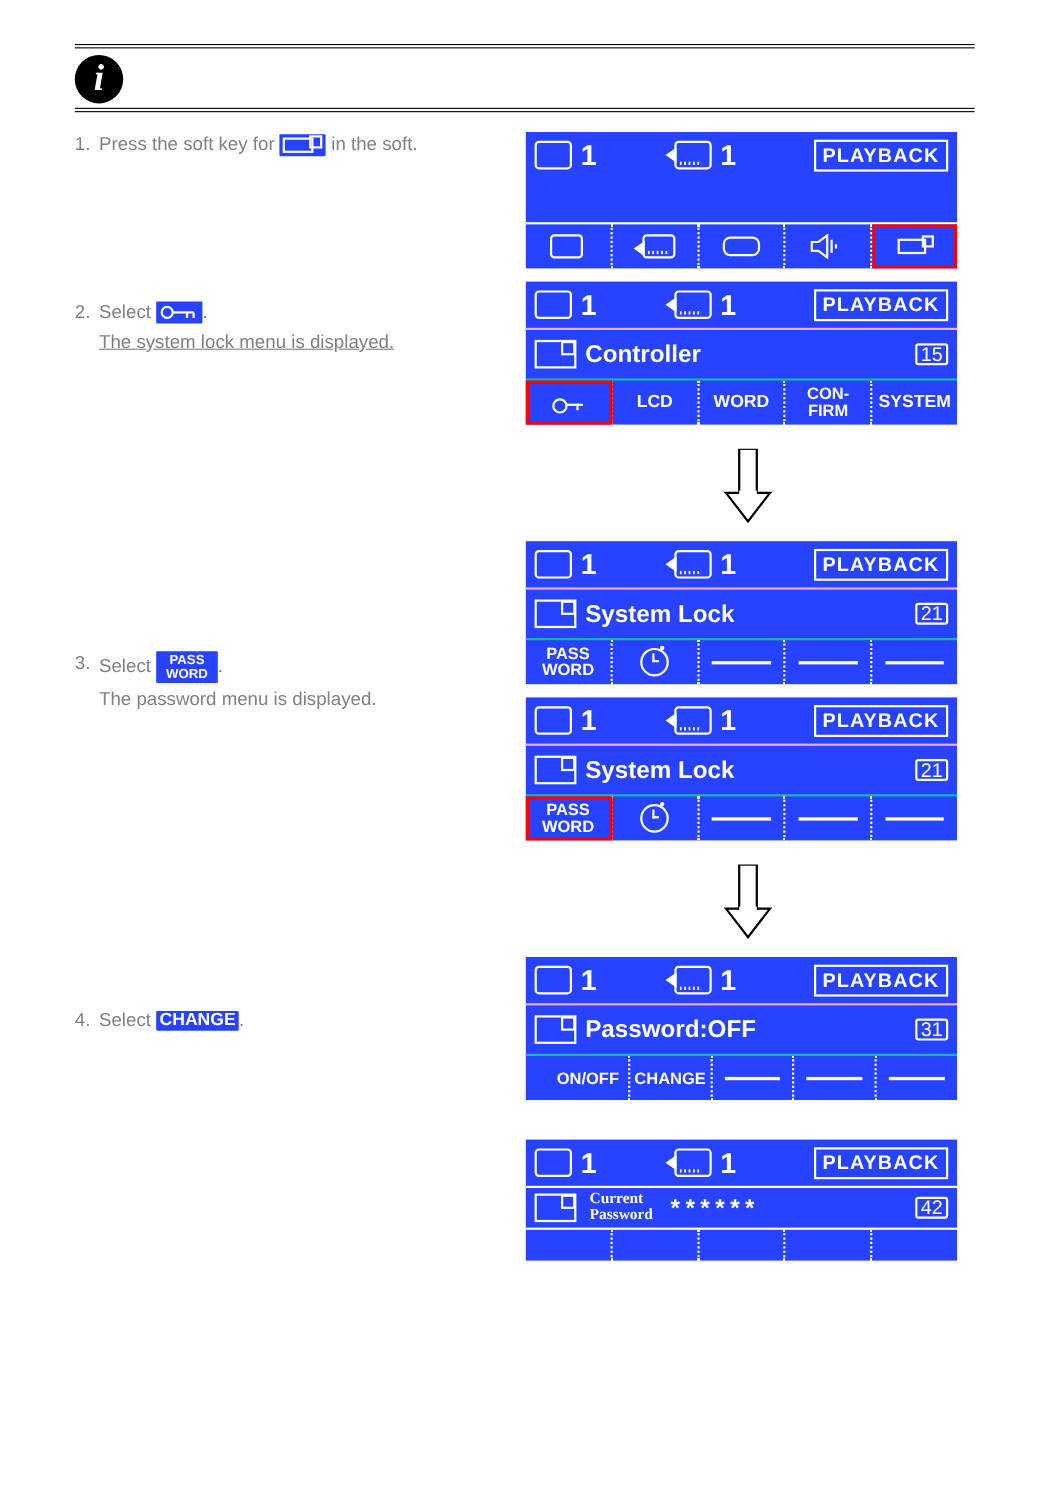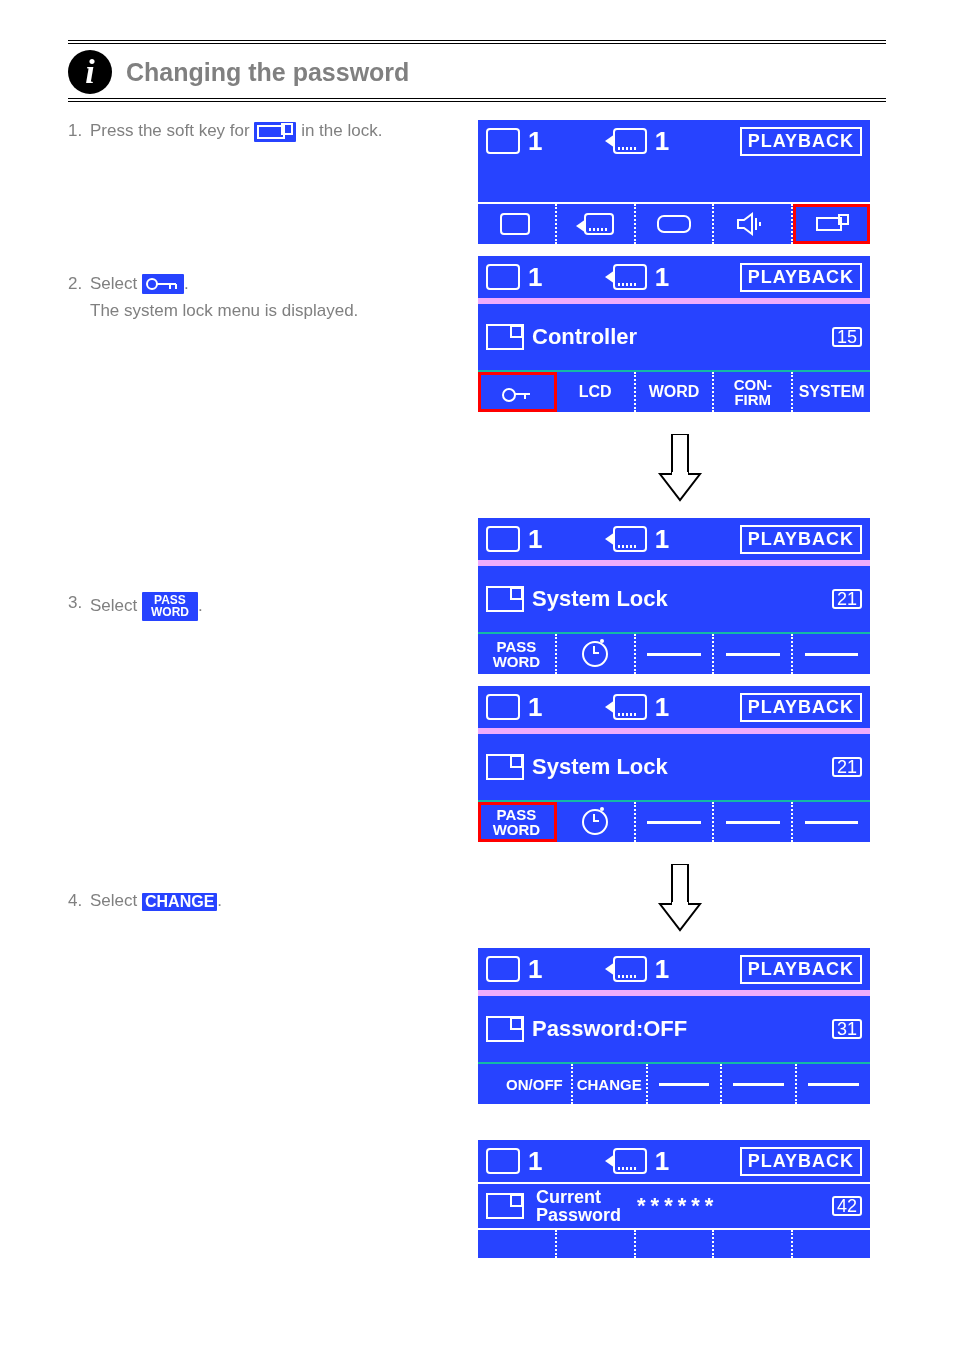--- a/index.html
+++ b/index.html
@@ -144,22 +144,22 @@
     color: #fff;
     font-weight: bold;
     font-size: 18px;
     padding: 2px 6px;
     letter-spacing: 1px;
   }
   .screen-title-row {
     height: 36px;
     display: flex;
     align-items: center;
-    padding: 15px 8px;
-    border-top: 6px solid #f0abfc;
+    padding: 4px 8px;
+    border-top: 2px solid #f0abfc;
   }
   .ctl-ico-box {
     border: 2px solid #fff;
     width: 34px;
     height: 22px;
     position: relative;
     margin-right: 8px;
   }
   .ctl-ico-box::after {
     content:'';
@@ -253,80 +253,80 @@
     width:28px;height:12px;position:relative;
   }
   .key-ico::before{content:'';position:absolute;left:0;top:2px;width:10px;height:10px;border:2px solid #fff;border-radius:50%;}
   .key-ico::after{content:'';position:absolute;left:12px;top:7px;width:16px;height:2px;background:#fff;}
   .key-tooth{position:absolute;left:22px;top:7px;width:2px;height:6px;background:#fff;}
 
   .cp-row {
     display:flex; align-items:center; padding:4px 8px;
     border-top:2px solid #fff;
   }
-  .cp-label { font-size:18px; font-weight:bold; line-height:1; }
+  .cp-label { font-size:14px; font-weight:bold; line-height:1;font-family:Liberation Serif, serif; }
 </style>
 </head>
 <body>
 
 <div class="page">
 
   <div class="header-section">
     <div class="double-rule"></div>
     <div class="info-title" style="margin-top:6px;">
       <div class="info-icon">i</div>
-      <div class="info-text">Changing the password</div>
     </div>
     <div class="double-rule" style="margin-top:4px;"></div>
   </div>
 
   <div class="content-row">
 
     <div class="left-col">
 
       <div class="step-text" style="display:flex;">
         <div style="width:22px;">1.</div>
         <div>
           <span>Press the soft key for</span>
           <span class="inline-chip chip-controller">
             <svg width="42" height="20">
                 <rect x="4" y="4" width="26" height="12" fill="none" stroke="#fff" stroke-width="2"></rect>
                 <rect x="28" y="2" width="10" height="10" fill="none" stroke="#fff" stroke-width="2"></rect>
               </svg>
           </span>
-          <span>in the lock.</span>
+          <span>in the soft.</span>
         </div>
       </div>
 
       <div style="height:116px;"></div>
 
       <div class="step-text" style="display:flex;">
         <div style="width:22px;">2.</div>
         <div>
           <span>Select</span>
           <span class="inline-chip chip-key">
             <svg width="42" height="16">
                 <circle cx="10" cy="8" r="5" fill="none" stroke="#fff" stroke-width="2"></circle>
                 <line x1="15" y1="8" x2="34" y2="8" stroke="#fff" stroke-width="2"></line>
                 <line x1="28" y1="8" x2="28" y2="13" stroke="#fff" stroke-width="2"></line>
                 <line x1="34" y1="8" x2="34" y2="13" stroke="#fff" stroke-width="2"></line>
               </svg>
           </span><span>.</span>
-          <div class="step-text sub-indent" style="padding-left:0; margin-top:4px; margin-bottom:0;">The system lock menu is displayed.</div>
+          <div class="step-text sub-indent" style="padding-left:0; margin-top:4px; margin-bottom:0;text-decoration:underline;">The system lock menu is displayed.</div>
         </div>
       </div>
 
       <div style="height:255px;"></div>
 
       <div class="step-text" style="display:flex;">
         <div style="width:22px;">3.</div>
         <div>
           <span>Select</span>
           <span class="inline-chip chip-passw" style="white-space:pre;">PASS
 WORD</span><span>.</span>
+          <div class="step-text" style="padding-left:0; margin-top:4px; margin-bottom:0;">The password menu is displayed.</div>
         </div>
       </div>
 
       <div style="height:255px;"></div>
 
       <div class="step-text" style="display:flex;">
         <div style="width:22px;">4.</div>
         <div>
           <span>Select</span>
           <span class="inline-chip chip-change">CHANGE</span><span>.</span>

